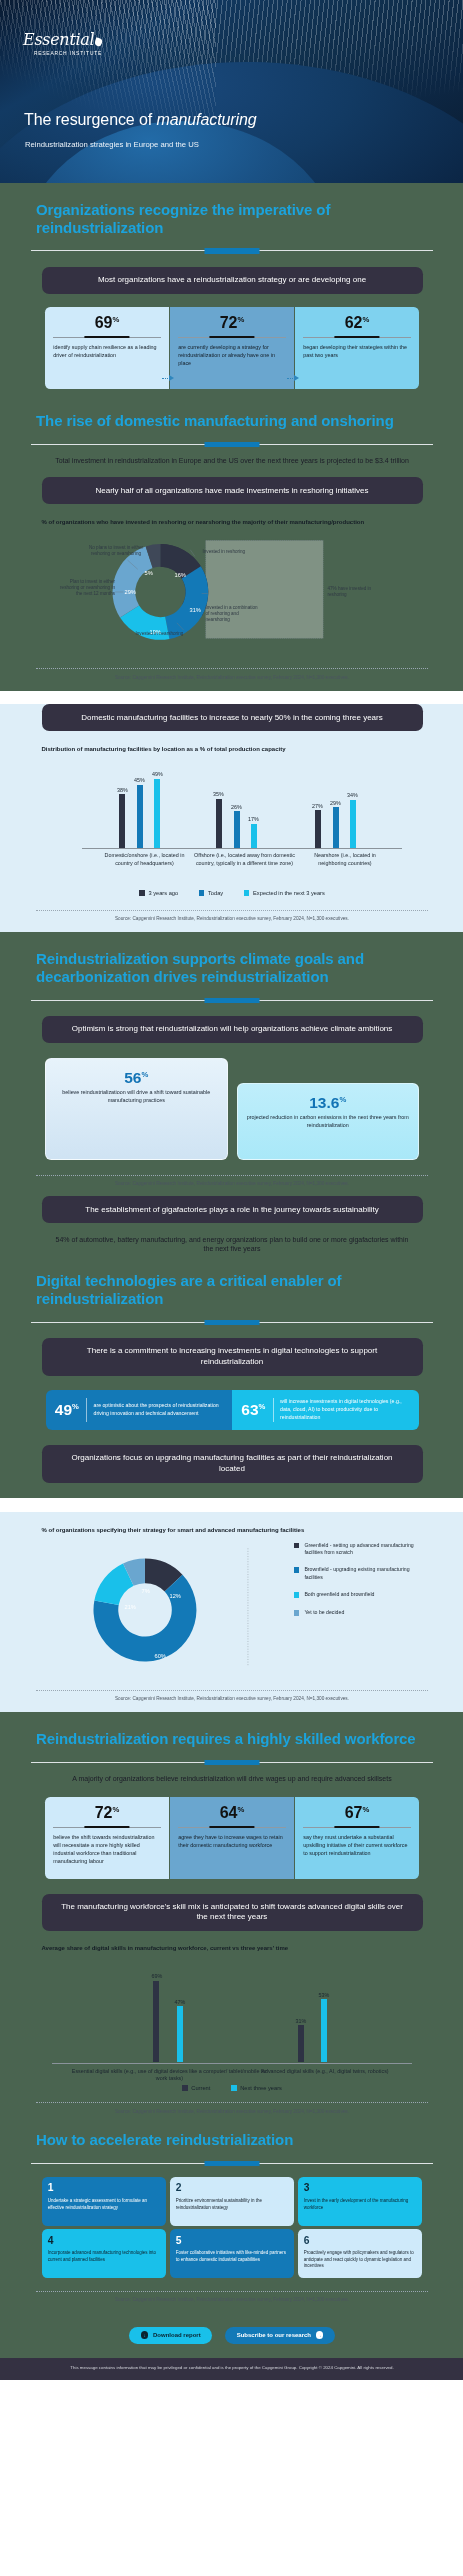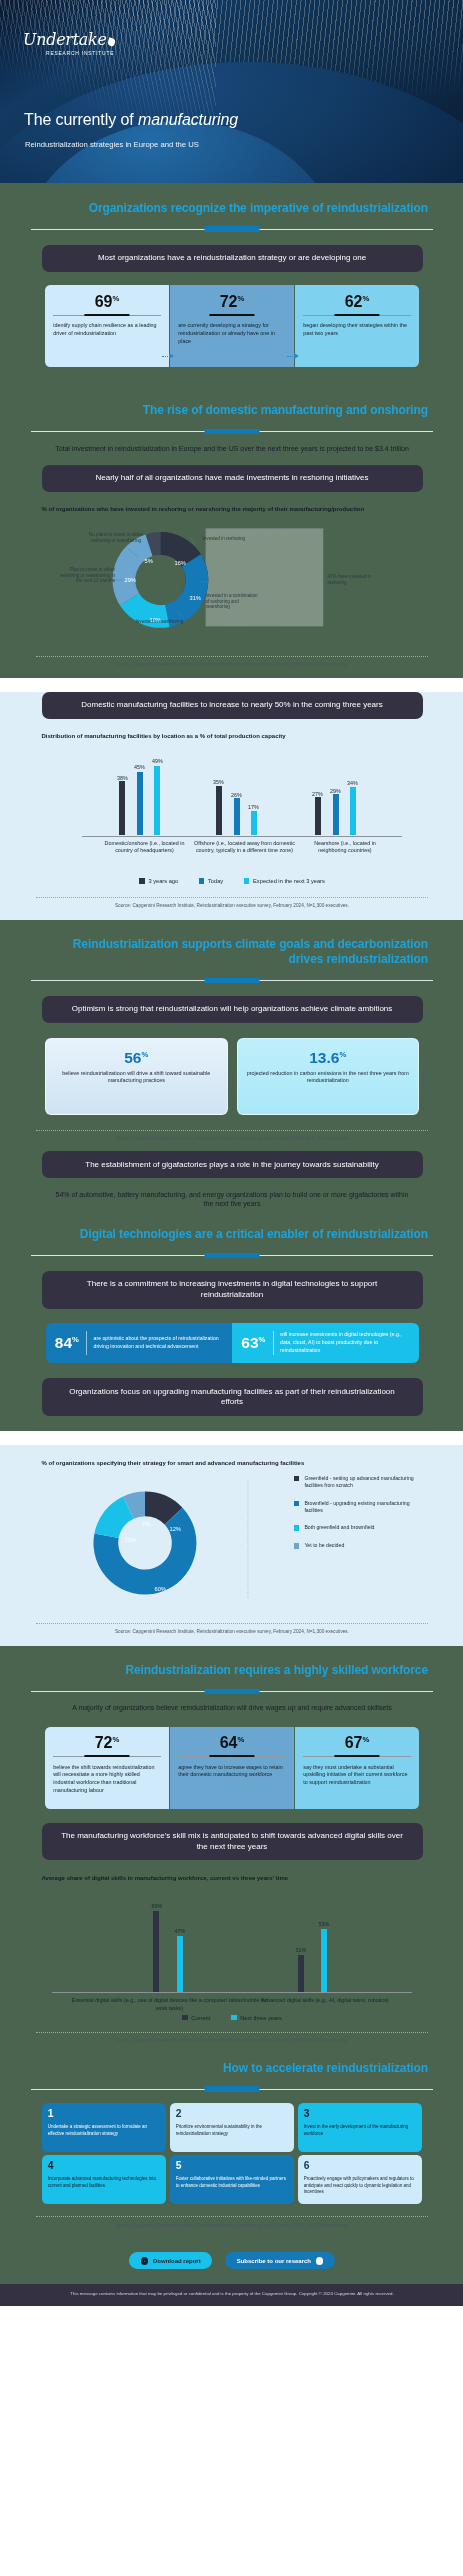--- a/index.html
+++ b/index.html
@@ -78,23 +78,23 @@
     position: absolute; left: 25px; top: 140px; z-index: 5;
     color: #eef4fa; font-size: 7.7px; font-weight: 300;
   }
 
   
   .sec { padding: 0 0 2.1px 0; }
   .sec-dark { background: #4a6450; }
   .sec-light { background: #deeef8; }
 
   .sec-title {
-    text-align: right;
+    text-align: left;
     color: #1ba3dd;
-    font-size: 12px;
+    font-size: 15px;
     font-weight: 700;
     line-height: 1.22;
     padding: 17.5px 36px 0 36px;
     letter-spacing: -0.1px;
   }
   .divider {
     position: relative; margin: 13.4px auto 0 auto; width: 402px; height: 1px;
     background: #dfe4e6;
   }
   .divider::after {
@@ -171,21 +171,21 @@
   
   .climate3 { display: flex; justify-content: flex-start; gap: 9px; margin-top: 14.4px; padding: 0 45px; }
   .climate-card {
     flex: 1; border-radius: 6.2px; padding: 11.3px 7.2px 10.3px 7.2px;
     border: 0.5px solid rgba(255,255,255,.55);
     text-align: center;
     min-height: 77px;
   }
   .climate-card.k1 { background: linear-gradient(180deg,#e7f3fb,#cfe3f3); }
   .climate-card.k2 { background: linear-gradient(180deg,#eceff5,#c3cbdb); }
-  .climate-card.k3 { background: linear-gradient(180deg,#bfeefb,#a9e8f8); }
+  .climate-card.k3 { background: linear-gradient(180deg,#bfeefb,#a9e8f8); margin-top: 25px; }
   .climate-card .num { font-size: 15.5px; font-weight: 700; line-height: 1; margin-bottom: 4.1px; }
   .climate-card .num sup { font-size: 7.7px; vertical-align: super; }
   .climate-card.k1 .num { color: #1273b5; }
   .climate-card.k2 .num { color: #22bfe8; }
   .climate-card.k3 .num { color: #1273b5; }
   .climate-card .txt { font-size: 5.4px; line-height: 1.45; color: #182330; }
 
   
   .strip2 { display: flex; width: 373px; margin: 14.4px auto 0 auto; border-radius: 6.2px; overflow: hidden; }
   .strip-half { flex: 1; display: flex; align-items: center; padding: 8.2px 9.3px; gap: 7.2px; }
@@ -259,25 +259,25 @@
 <body>
 
 <div class="page">
 
   <div class="hero">
     <div class="hero-fins"></div>
     <div class="hero-swoosh"></div>
     <div class="hero-swoosh2"></div>
     <div class="hero-fins2"></div>
     <div class="logo">
-      <div><span class="logo-word">Undertake</span><span class="logo-drop"></span></div>
+      <div><span class="logo-word">Essential</span><span class="logo-drop"></span></div>
       <div class="logo-sub">RESEARCH INSTITUTE</div>
     </div>
     <div class="hero-title">
-      <span>The currently of </span><em>manufacturing</em>
+      <span>The resurgence of </span><em>manufacturing</em>
     </div>
     <div class="hero-sub">Reindustrialization strategies in Europe and the US</div>
   </div>
 
   <div class="sec sec-dark">
     <div class="sec-title">Organizations recognize the imperative of reindustrialization</div>
     <div class="divider"></div>
     <div class="banner">Most organizations have a reindustrialization strategy or are developing one</div>
 
     <div class="cards3">
@@ -293,21 +293,21 @@
         <div class="txt">are currently developing a strategy for reindustrialization or already have one in place</div>
         <div class="arrow-sep"></div>
       </div>
       <div class="card3 c3">
         <div class="big"><span>62</span><sup>%</sup></div>
         <div class="rule"></div>
         <div class="txt">began developing their strategies within the past two years</div>
       </div>
     </div>
 
-    <div class="sec-title" style="padding-top:36px">The rise of domestic manufacturing and onshoring</div>
+    <div class="sec-title" style="padding-top:23px">The rise of domestic manufacturing and onshoring</div>
     <div class="divider"></div>
     <div class="subnote">Total investment in reindustrialization in Europe and the US over the next three years is projected to be $3.4 trillion</div>
     <div class="banner" style="margin-top:11.3px">Nearly half of all organizations have made investments in reshoring initiatives</div>
 
     <div class="chart-caption">% of organizations who have invested in reshoring or nearshoring the majority of their manufacturing/production</div>
     <div class="donut-wrap">
       <svg width="381" height="129" viewBox="0 0 740 250">
 
         <rect x="318" y="22" width="228" height="190" fill="rgba(255,255,255,0.3)" stroke="#7b8894" stroke-width="1" stroke-dasharray="2 2"></rect>
         <g transform="translate(230,122)">
@@ -425,32 +425,32 @@
 
     <div class="banner" style="margin-top:7px">The establishment of gigafactories plays a role in the journey towards sustainability</div>
     <div class="subnote">54% of automotive, battery manufacturing, and energy organizations plan to build one or more gigafactories within the next five years</div>
 
     <div class="sec-title" style="padding-top:17.5px">Digital technologies are a critical enabler of reindustrialization</div>
     <div class="divider"></div>
     <div class="banner">There is a commitment to increasing investments in digital technologies to support reindustrialization</div>
 
     <div class="strip2">
       <div class="strip-half a">
-        <div class="pct"><span>84</span><sup>%</sup></div>
+        <div class="pct"><span>49</span><sup>%</sup></div>
         <div class="vline"></div>
         <div class="txt">are optimistic about the prospects of reindustrialization driving innovation and technical advancement</div>
       </div>
       <div class="strip-half b">
         <div class="pct"><span>63</span><sup>%</sup></div>
         <div class="vline"></div>
         <div class="txt">will increase investments in digital technologies (e.g., data, cloud, AI) to boost productivity due to reindustrialization</div>
       </div>
     </div>
 
-    <div class="banner" style="margin-top:15.5px;margin-bottom:13.4px">Organizations focus on upgrading manufacturing facilities as part of their reindustrializatioon efforts</div>
+    <div class="banner" style="margin-top:15.5px;margin-bottom:13.4px">Organizations focus on upgrading manufacturing facilities as part of their reindustrialization located</div>
   </div>
 
   <div class="sec sec-light">
     <div class="chart-caption" style="padding-top:14.4px">% of organizations specifying their strategy for smart and advanced manufacturing facilities</div>
 
     <div class="donut-wrap" style="height:139px">
       <svg width="381" height="139" viewBox="0 0 740 270">
         <g transform="translate(200,140)">
 
           <path d="M 0 -100 A 100 100 0 0 1 72.9 -68.5 L 38.2 -35.9 A 52 52 0 0 0 0 -52 Z" fill="#2e3344"></path>

